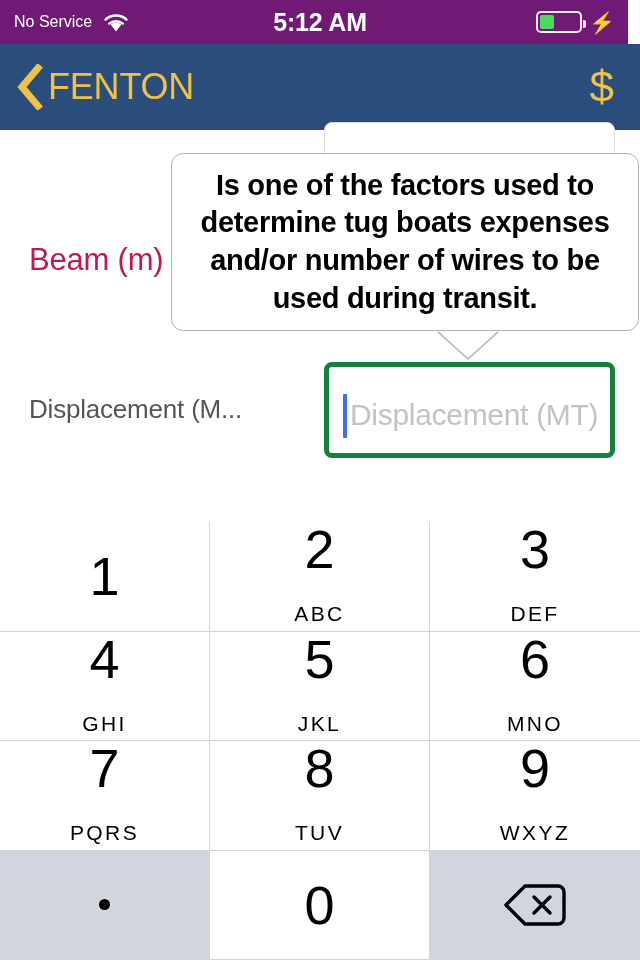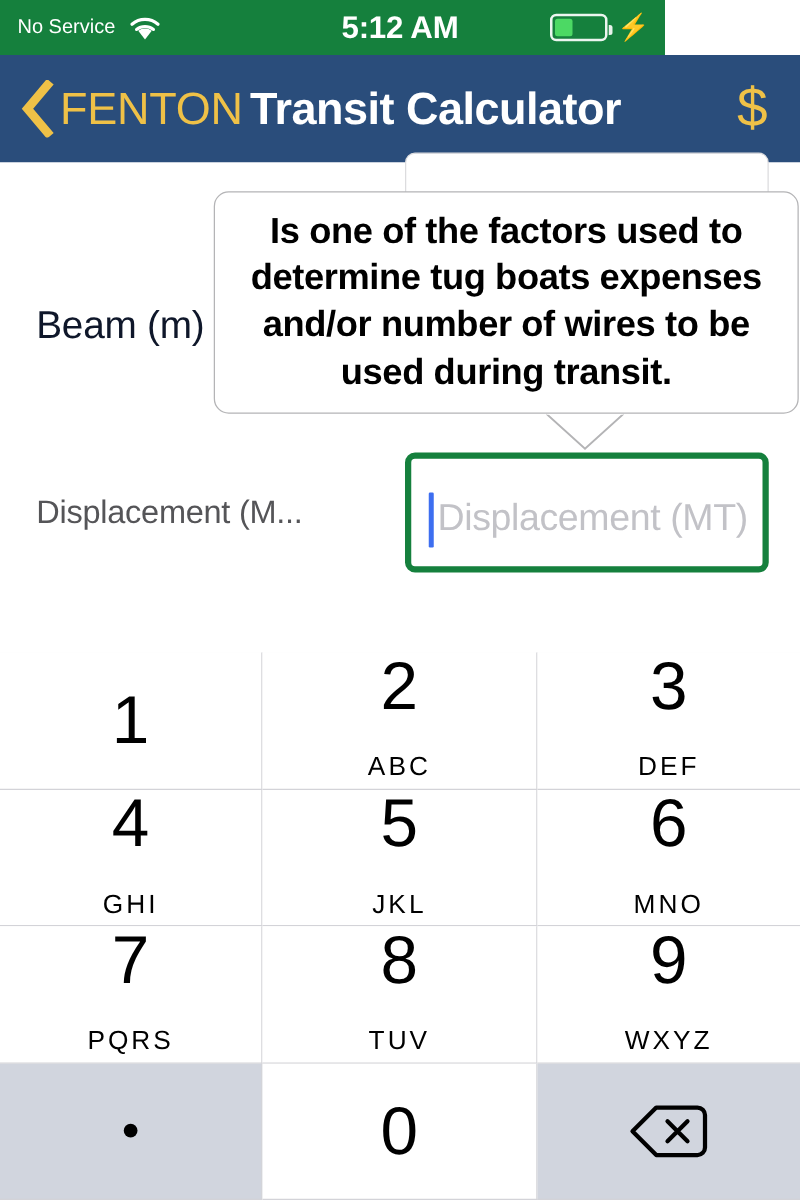--- a/index.html
+++ b/index.html
@@ -7,22 +7,22 @@
   body {
     font-family:"Liberation Sans", sans-serif;
     background:#ffffff;
     position:relative;
     overflow:hidden;
     -webkit-font-smoothing:antialiased;
   }
 
   
   #status-bar {
-    position:absolute; left:0; top:0; width:532px; height:44px;
-    background:#15803d;
+    position:absolute; left:0; top:0; width:628px; height:44px;
+    background:#701a75;
     display:flex; align-items:center;
     color:#ffffff;
   }
   #status-left {
     position:absolute; left:14px; top:0; height:44px;
     display:flex; align-items:center; gap:9px;
   }
   .wifi-glyph { display:block; }
   #status-time {
     position:absolute; left:0; top:0; width:640px; height:44px;
@@ -80,21 +80,21 @@
     background:#ffffff;
   }
 
   
   #beam-input {
     position:absolute; left:324px; top:-8px; width:291px; height:82px;
     border:1px solid #dcdcde; border-radius:8px; background:#fff;
   }
   #beam-label {
     position:absolute; left:29px; top:112px;
-    color:#0f172a; font-size:31px; letter-spacing:-0.2px;
+    color:#be185d; font-size:31px; letter-spacing:-0.2px;
   }
 
   #displacement-label {
     position:absolute; left:29px; top:264px;
     color:#555558; font-size:26px; letter-spacing:-0.2px;
     white-space:nowrap;
   }
   #displacement-input {
     position:absolute; left:324px; top:232px; width:291px; height:96px;
     border:5px solid #15803d; border-radius:8px; background:#fff;
@@ -186,23 +186,20 @@
   </div>
 </div>
 
 <div id="nav-bar">
   <div id="back-button">
     <svg id="back-chevron" width="28" height="46" viewBox="0 0 28 46">
       <path d="M22 4 L6 23 L22 42" stroke="#efc147" stroke-width="7" fill="none" stroke-linecap="square" stroke-linejoin="miter"></path>
     </svg>
     <span id="back-label">FENTON</span>
   </div>
-  <div id="nav-title">
-    <span>Transit Calculator</span>
-  </div>
   <div id="currency-button">
     <span>$</span>
   </div>
 </div>
 
 <div id="form-area">
 
   <div id="beam-input"></div>
   <div id="beam-label">Beam (m)</div>
 

